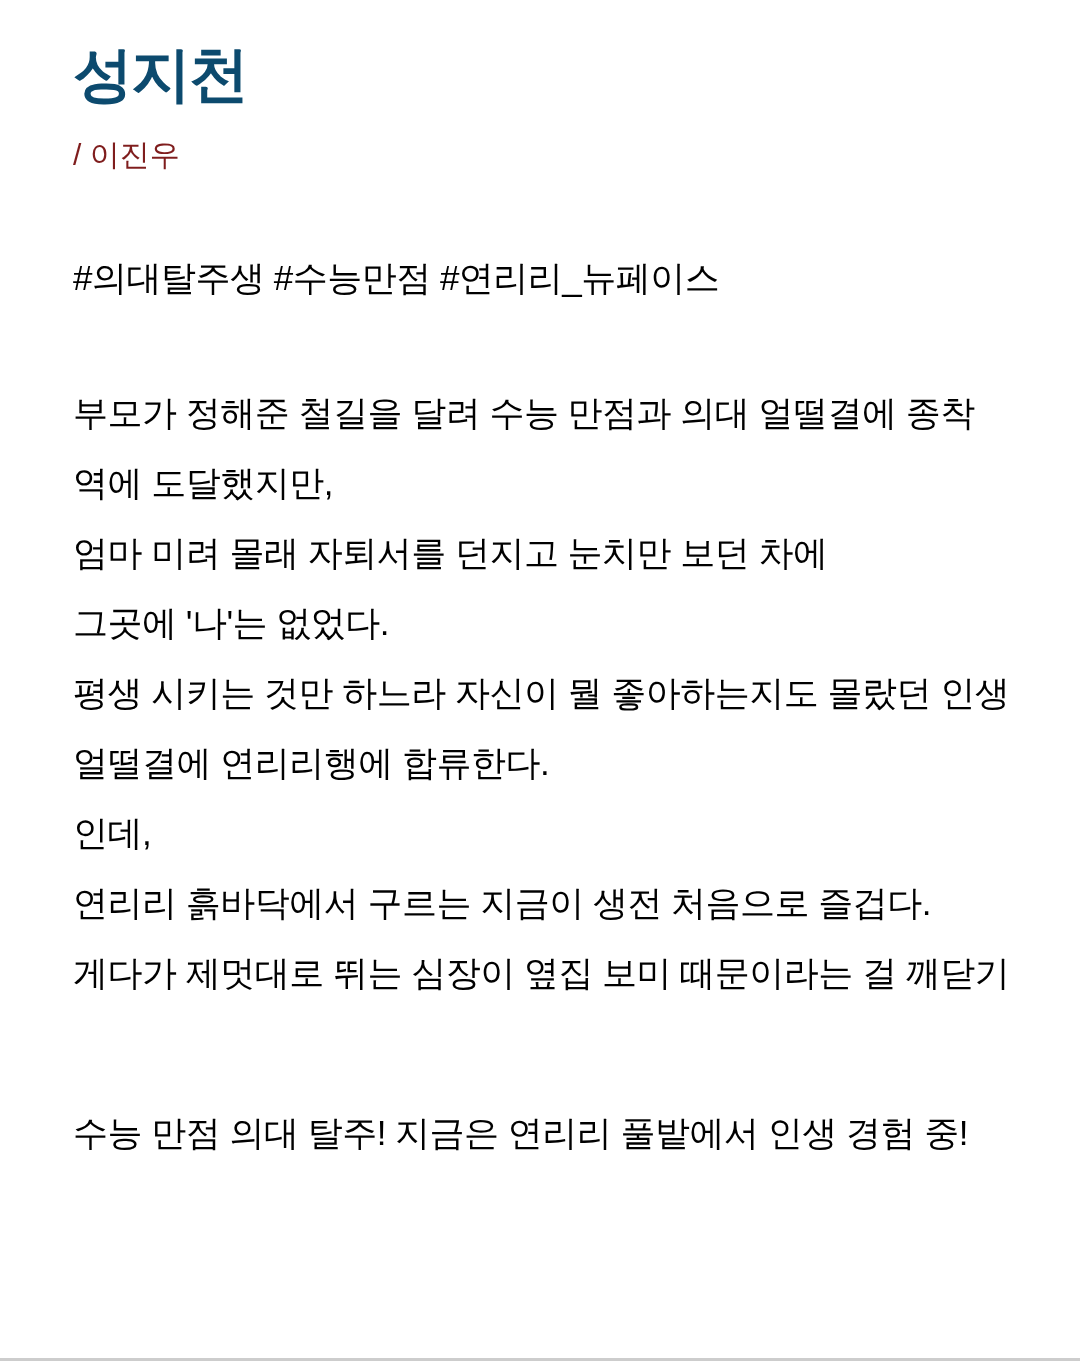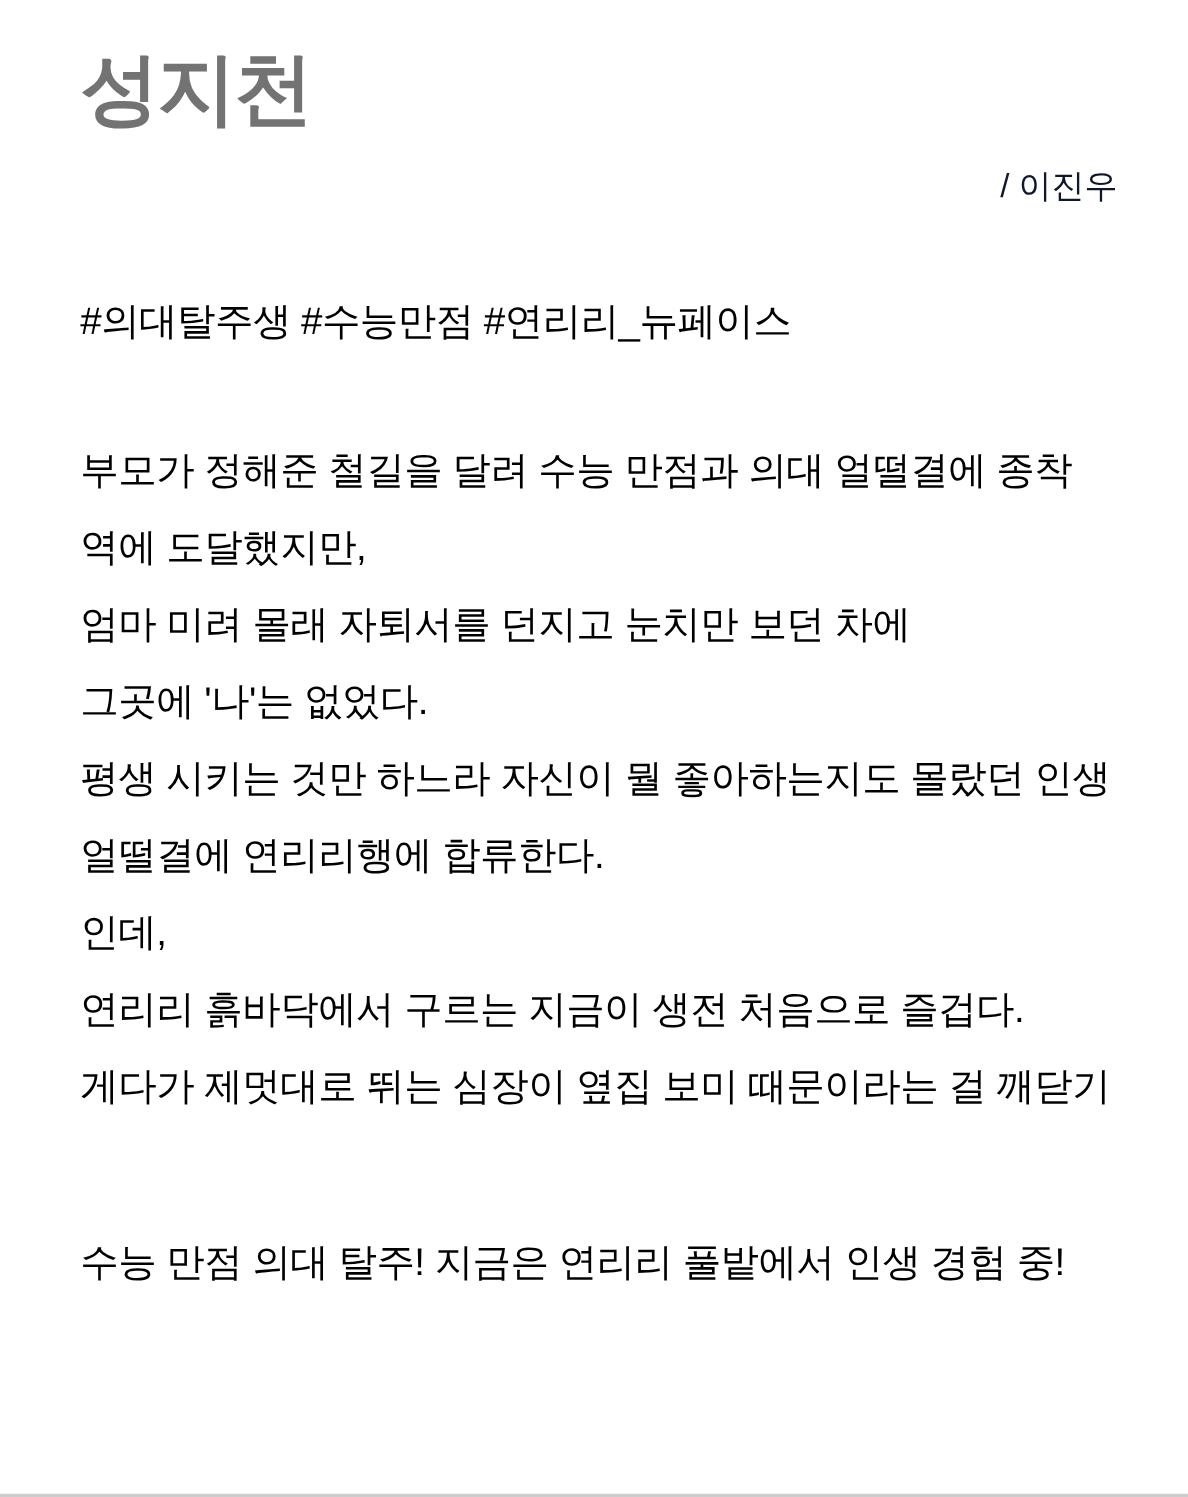--- a/index.html
+++ b/index.html
@@ -16,33 +16,32 @@
     overflow: hidden;
     font-family: "Liberation Sans", "DejaVu Sans", sans-serif;
     color: #111111;
   }
   .inner {
     box-sizing: border-box;
     padding: 38px 64px 0 73px;
   }
   .title {
     margin: 0;
-    font-size: 72px;
+    font-size: 60px;
     font-weight: 700;
     line-height: 1.22;
     letter-spacing: -2px;
-    color: #737373;
+    color: #0c4a6e;
   }
   .author {
     margin-top: 24px;
     font-size: 30px;
     line-height: 40px;
     font-weight: 400;
-    color: #0f172a;
-    text-align: right;
+    color: #7f1d1d;
   }
   .text-block {
     margin-top: 68px;
   }
   .line {
     margin: 0;
     font-size: 35px;
     line-height: 70px;
     font-weight: 400;
     letter-spacing: -0.5px;

